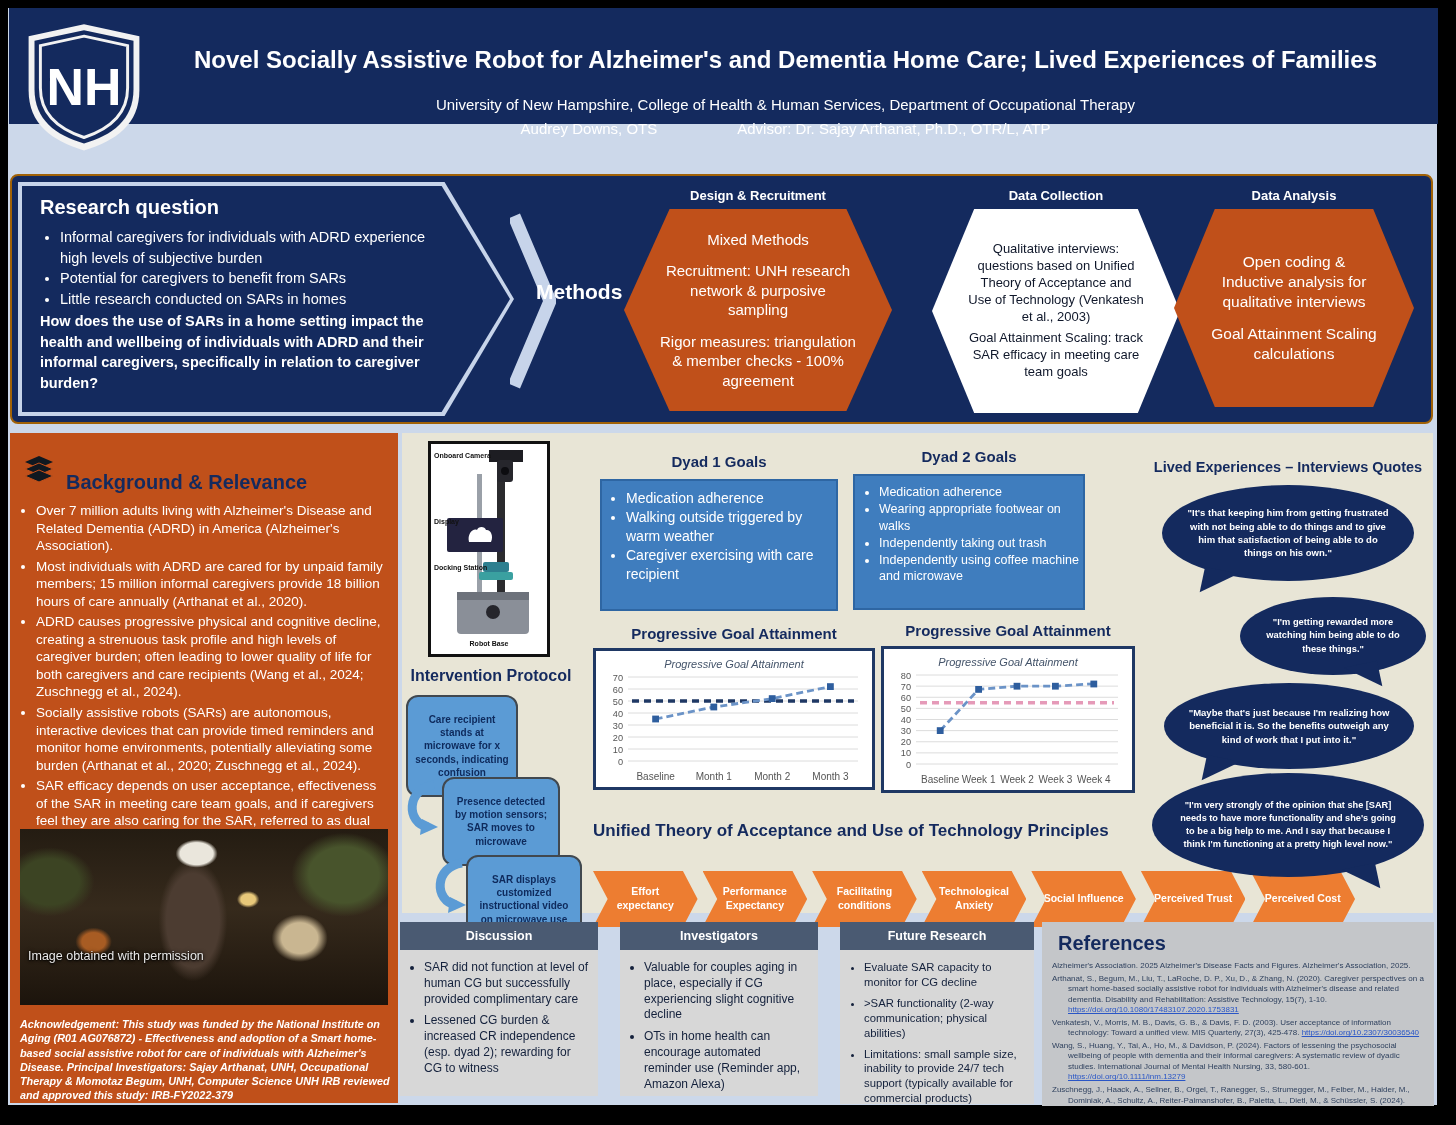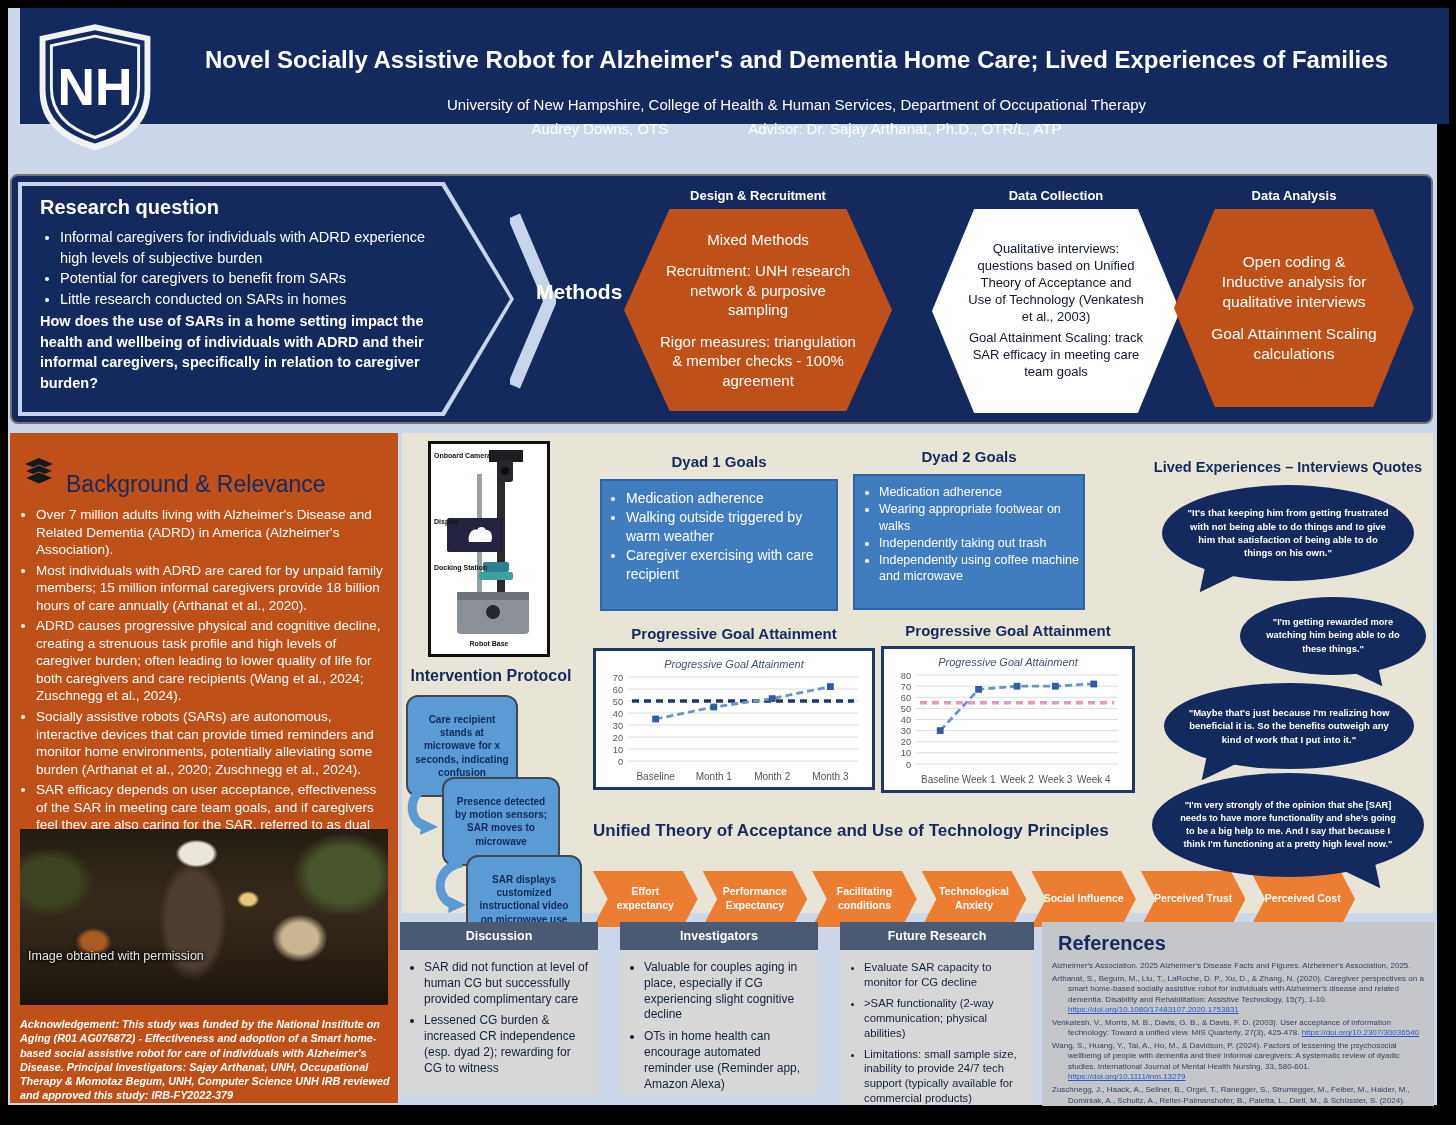--- a/index.html
+++ b/index.html
@@ -1,48 +1,48 @@
 <!DOCTYPE html>
 <html><head>
 <meta charset="utf-8">
 <style>
   html,body{margin:0;padding:0;}
   body{width:1456px;height:1125px;background:#000;position:relative;font-family:"Liberation Sans",sans-serif;overflow:hidden;}
   .poster{position:absolute;left:8px;top:8px;width:1429px;height:1097px;background:#ccd8ea;}
 
   
-  .header{position:absolute;left:12px;top:0;width:100%;height:116px;background:#142a5e;color:#fff;}
+  .header{position:absolute;left:1px;top:0;width:100%;height:116px;background:#142a5e;color:#fff;}
   .logo{position:absolute;left:16px;top:14px;width:118px;height:132px;}
   .title{position:absolute;left:140px;right:16px;top:38px;text-align:center;font-size:24px;font-weight:bold;white-space:nowrap;}
   .affil{position:absolute;left:140px;right:16px;top:88px;text-align:center;font-size:15px;}
   .authors{position:absolute;left:140px;right:16px;top:112px;text-align:center;font-size:15px;}
   .authors .gap{display:inline-block;width:80px;}
 
   
-  .mband{position:absolute;left:2px;top:166px;width:1423px;height:250px;background:#142a5e;border:2px solid #737373;border-radius:8px;box-sizing:border-box;}
+  .mband{position:absolute;left:2px;top:166px;width:1423px;height:250px;background:#142a5e;border:2px solid #a16207;border-radius:8px;box-sizing:border-box;}
   .rq-outer{position:absolute;left:6px;top:6px;width:496px;height:234px;background:#c7d4ea;clip-path:polygon(0 0,86% 0,100% 50%,86% 100%,0 100%);}
   .rq-inner{position:absolute;left:4px;top:4px;right:4px;bottom:4px;background:#142a5e;clip-path:polygon(0 0,86% 0,100% 50%,86% 100%,0 100%);padding:8px 78px 8px 18px;box-sizing:border-box;color:#fff;}
   .rq-title{font-size:20px;font-weight:bold;margin:2px 0 8px;}
   .rq-list{margin:0;padding-left:20px;font-size:14.5px;line-height:1.42;}
   .rq-q{font-weight:bold;font-size:14.5px;line-height:1.42;margin-top:2px;}
   .mchev{position:absolute;left:498px;top:36px;width:46px;height:178px;}
   .mlabel{position:absolute;left:524px;top:104px;font-size:21px;font-weight:bold;color:#fff;}
   .stage{position:absolute;top:12px;text-align:center;}
   .stage-label{font-size:13px;font-weight:bold;color:#fff;}
   .hex{margin-top:6px;clip-path:polygon(17% 0,83% 0,100% 50%,83% 100%,17% 100%,0 50%);display:flex;flex-direction:column;justify-content:center;gap:12px;padding:8px 36px;box-sizing:border-box;line-height:1.3;}
   .hex.orange{background:#c0501a;color:#fff;}
   .hex.white{background:#ffffff;color:#0f172a;font-weight:normal;}
   #stage0{left:612px;width:268px;} #stage0 .hex{height:202px;font-size:15px;}
   #stage1{left:920px;width:248px;} #stage1 .hex{height:204px;font-size:13px;gap:4px;}
   #stage2{left:1162px;width:240px;} #stage2 .hex{height:198px;font-size:15.5px;}
 
   
   .bgbox{position:absolute;left:2px;top:425px;width:388px;height:670px;background:#c0501a;}
   .bg-head{display:flex;align-items:center;gap:10px;padding:10px 12px 2px;}
-  .bg-title{font-size:23px;font-weight:normal;color:#142a5e;margin-top:28px;}
+  .bg-title{font-size:20px;font-weight:bold;color:#142a5e;margin-top:28px;}
   .bg-list{margin:6px 0 0;padding:0 8px 0 26px;color:#fff;font-size:13.5px;line-height:1.3;}
   .bg-list li{margin-bottom:3px;}
   .photo{position:absolute;left:10px;top:396px;width:368px;height:176px;overflow:hidden;
     background:
       radial-gradient(30px 20px at 48% 14%, #eae6dc 0 55%, rgba(0,0,0,0) 70%),
       radial-gradient(44px 78px at 47% 52%, #4c3c31 0 60%, rgba(0,0,0,0) 78%),
       radial-gradient(70px 56px at 88% 26%, #48542c 0 50%, rgba(0,0,0,0) 75%),
       radial-gradient(60px 46px at 8% 30%, #3c4423 0 50%, rgba(0,0,0,0) 75%),
       radial-gradient(40px 34px at 76% 62%, #c9b691 0 45%, rgba(0,0,0,0) 70%),
       radial-gradient(26px 20px at 20% 64%, #a85c23 0 45%, rgba(0,0,0,0) 70%),

